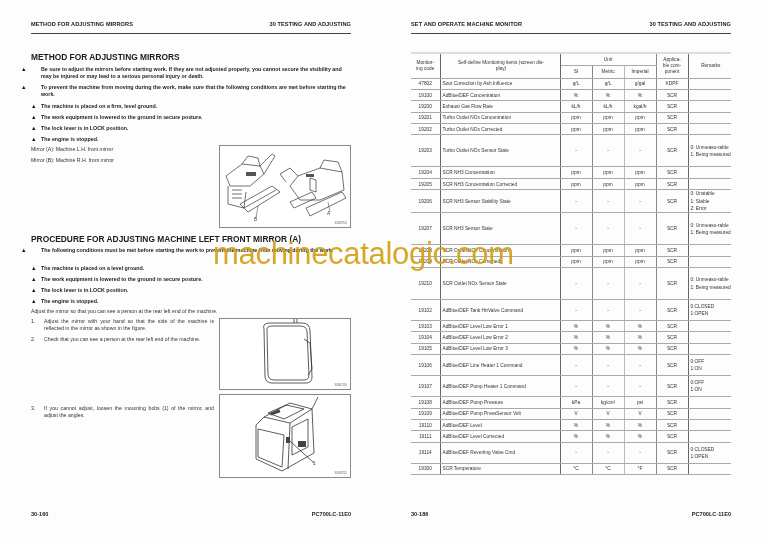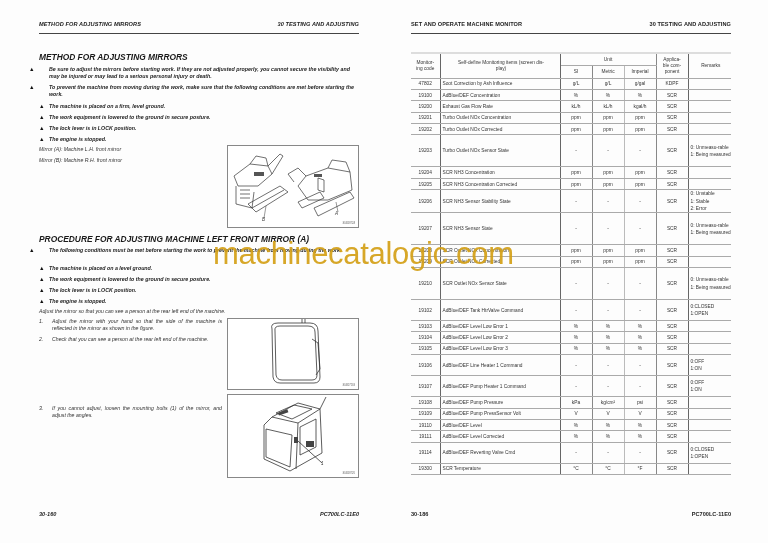--- a/index.html
+++ b/index.html
@@ -1,19 +1,19 @@
 <!DOCTYPE html>
 <html><head>
 <meta charset="utf-8">
 <style>
   * { box-sizing: border-box; margin: 0; padding: 0; }
   html, body { width: 768px; height: 543px; background: #fdfdfd; overflow: hidden; }
   body { font-family: "Liberation Sans", sans-serif; color: #222; position: relative; }
   .page { position: absolute; top: 0; height: 543px; width: 384px; }
-  .page.left { left: 12px; font-style: italic; }
+  .page.left { left: 4px; }
   .page.right { left: 384px; }
   .running-head {
     position: absolute; top: 21px; left: 27px; width: 320px; height: 13px;
     border-bottom: 1px solid #444; display: flex; justify-content: space-between;
     font-size: 5.6px; font-weight: bold; color: #222; letter-spacing: 0.1px;
   }
   .right .running-head { left: 27px; width: 320px; }
   .footer {
     position: absolute; top: 511px; left: 27px; width: 320px;
     display: flex; justify-content: space-between;

